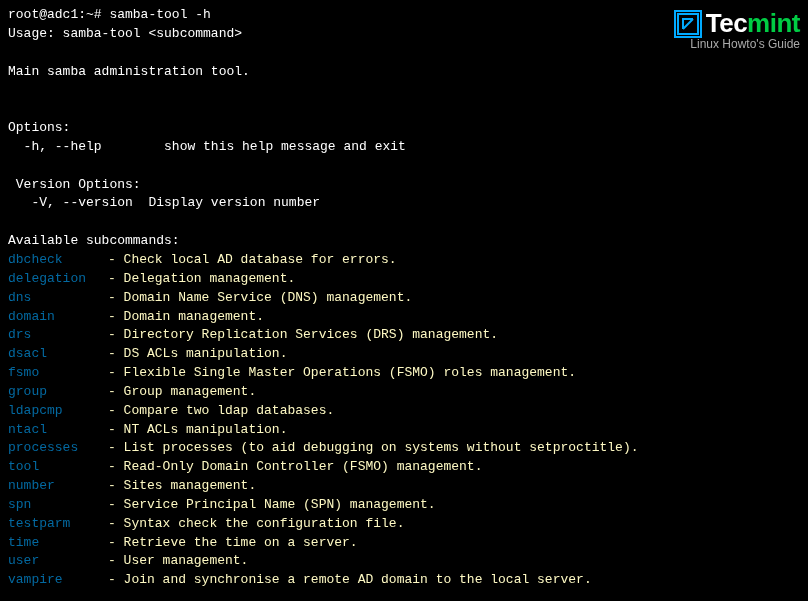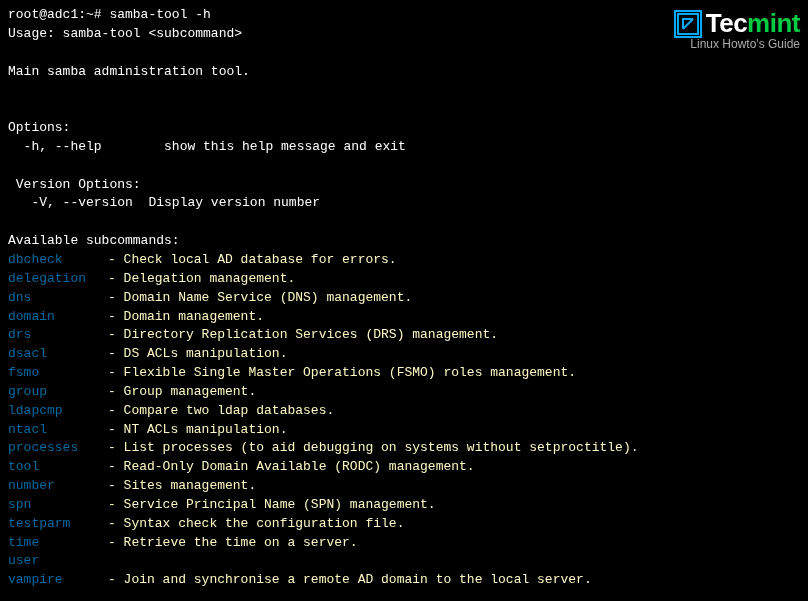--- a/index.html
+++ b/index.html
@@ -158,40 +158,41 @@
       <div class="subcommand-row">
         <span class="sub-name">  ntacl</span>
         <span class="sub-desc">      - NT ACLs manipulation.</span>
       </div>
       <div class="subcommand-row">
         <span class="sub-name">  processes</span>
         <span class="sub-desc">  - List processes (to aid debugging on systems without setproctitle).</span>
       </div>
       <div class="subcommand-row">
         <span class="sub-name">  tool</span>
-        <span class="sub-desc">       - Read-Only Domain Available (RODC) management.</span>
+        <span class="sub-desc">       - Read-Only Domain Controller (FSMO) management.</span>
       </div>
       <div class="subcommand-row">
         <span class="sub-name">  number</span>
         <span class="sub-desc">      - Sites management.</span>
       </div>
       <div class="subcommand-row">
         <span class="sub-name">  spn</span>
         <span class="sub-desc">        - Service Principal Name (SPN) management.</span>
       </div>
       <div class="subcommand-row">
         <span class="sub-name">  testparm</span>
         <span class="sub-desc">   - Syntax check the configuration file.</span>
       </div>
       <div class="subcommand-row">
         <span class="sub-name">  time</span>
         <span class="sub-desc">       - Retrieve the time on a server.</span>
       </div>
       <div class="subcommand-row">
         <span class="sub-name">  user</span>
+        <span class="sub-desc">       - User management.</span>
       </div>
       <div class="subcommand-row">
         <span class="sub-name">  vampire</span>
         <span class="sub-desc">    - Join and synchronise a remote AD domain to the local server.</span>
       </div>
     </div>
 
 </div>
 
 </body></html>

